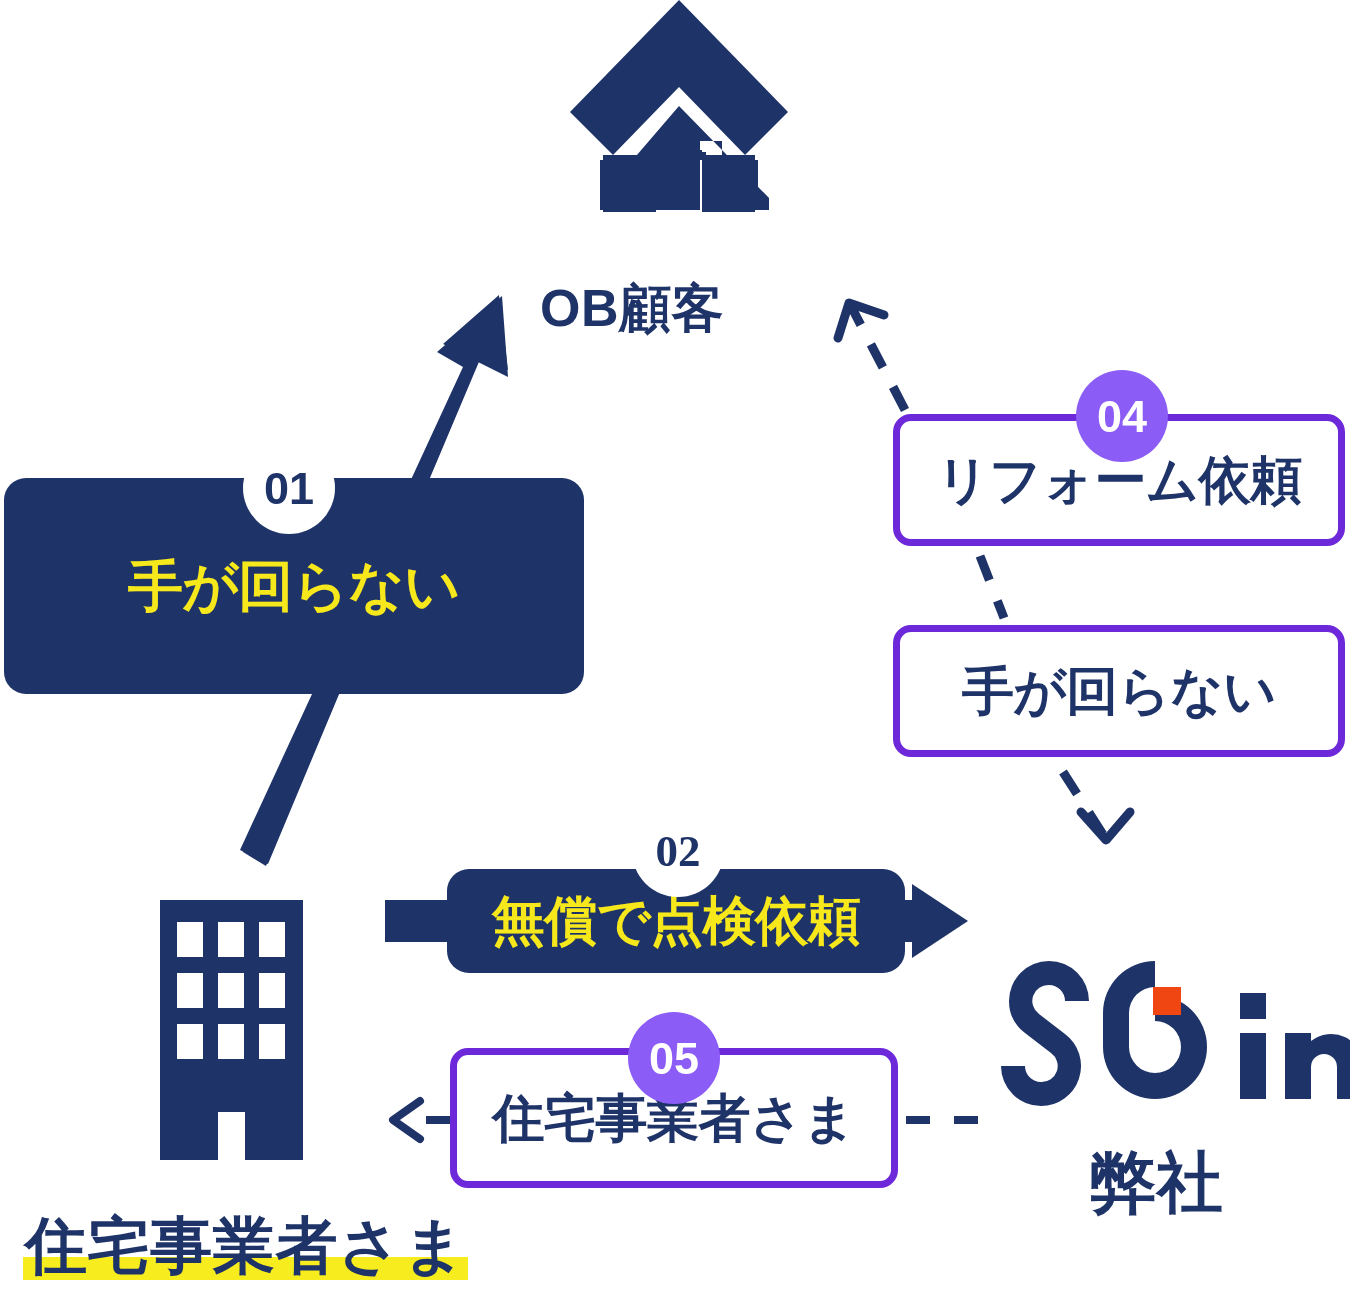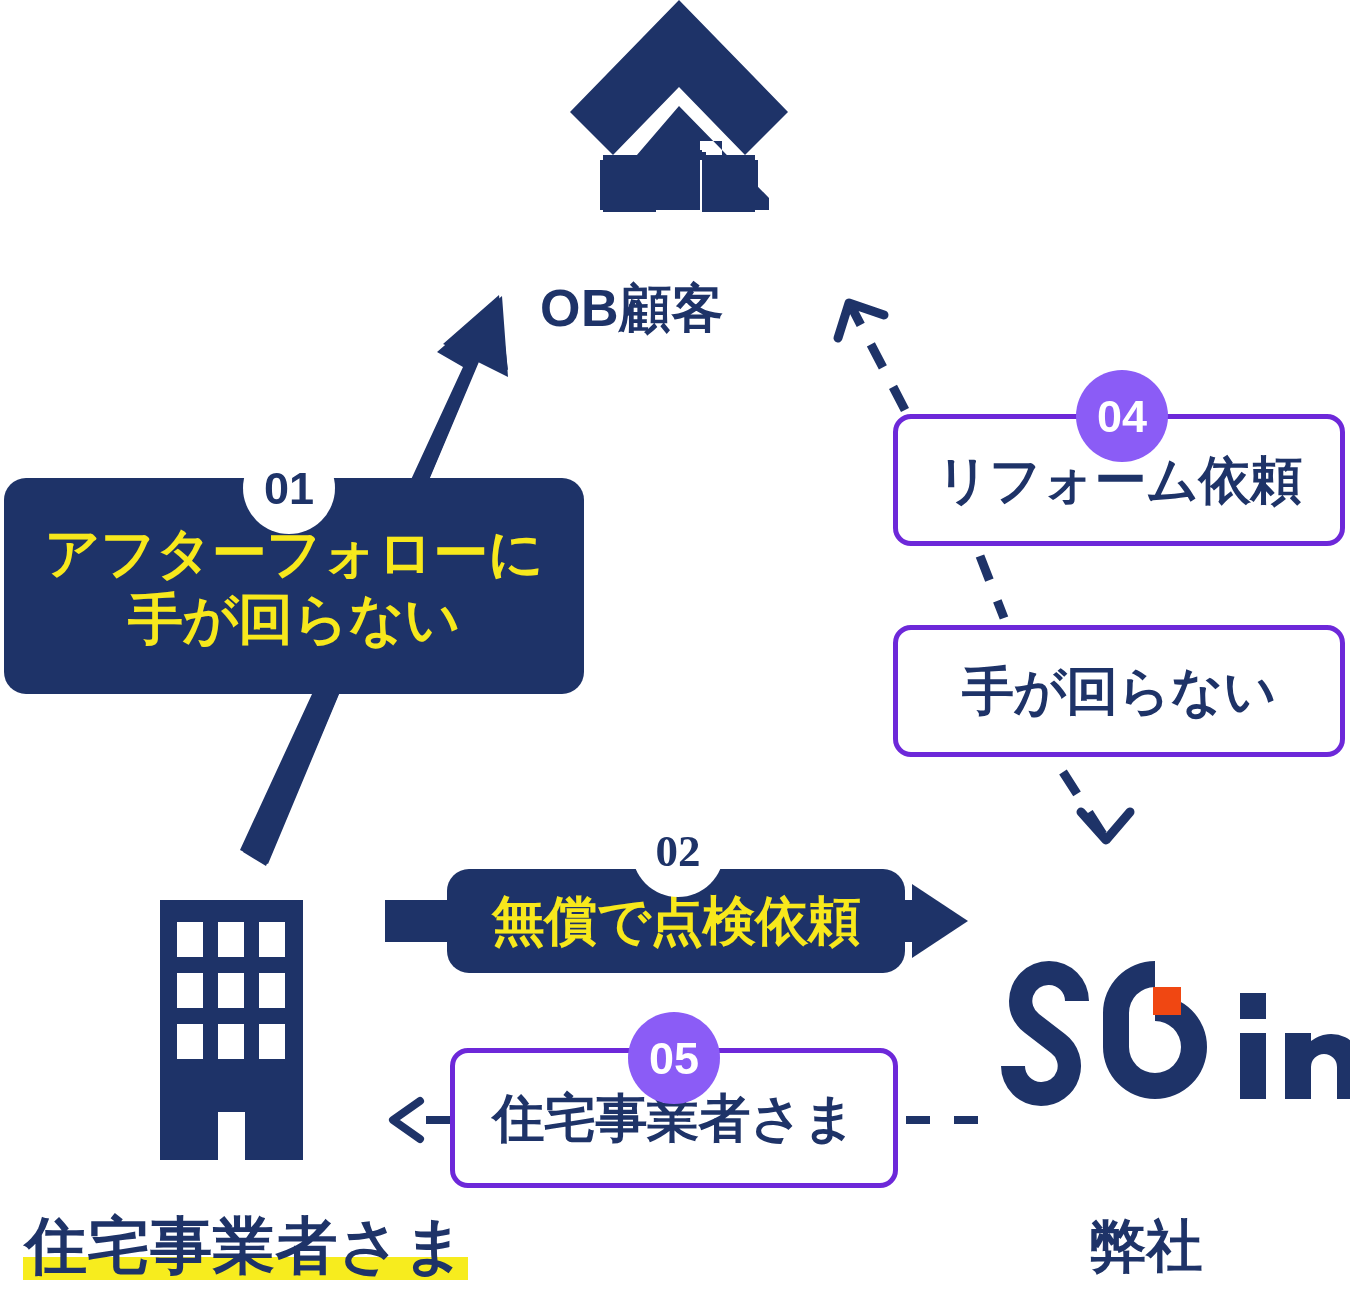--- a/index.html
+++ b/index.html
@@ -37,22 +37,22 @@
     left:23px; top:1212px;
     font-size:62px;
     line-height:68px;
     text-align:right;
   }
   #cap-builder .hl{
     background:linear-gradient(to top,#f7ec1e 0,#f7ec1e 34%,rgba(255,255,255,0) 34%);
     padding:0 2px;
   }
   #cap-company{
-    left:1090px; top:1212px;
-    font-size:56px;
+    left:1090px; top:1148px;
+    font-size:66px;
     line-height:68px;
   }
 
   
   .box-solid{
     position:absolute;
     background:#1e3368;
     border-radius:22px;
     box-sizing:border-box;
     display:flex;
@@ -76,21 +76,21 @@
     width:458px; height:104px;
     font-size:53px;
     line-height:58px;
     letter-spacing:-0.01em;
   }
 
   
   .box-outline{
     position:absolute;
     background:#ffffff;
-    border:5px solid #6d28d9;
+    border:7px solid #6d28d9;
     border-radius:18px;
     box-sizing:border-box;
     display:flex;
     align-items:center;
     justify-content:center;
     color:#1e3368;
     font-weight:700;
     text-align:center;
     z-index:6;
   }
@@ -256,21 +256,20 @@
     </g>
   </svg>
 
   <div class="caption" id="cap-ob">OB顧客</div>
 
   <div class="caption" id="cap-builder"><span class="hl">住宅事業者さま</span></div>
 
   <div class="caption" id="cap-company">弊社</div>
 
   <div class="box-solid" id="box-01">
-    <div>アフターフォローに</div>
     <div>手が回らない</div>
   </div>
   <div class="badge light" id="badge-01">01</div>
 
   <div class="box-solid" id="box-02">
     <div>無償で点検依頼</div>
   </div>
   <div class="badge light" id="badge-02">02</div>
 
   <div class="box-outline" id="box-04">

